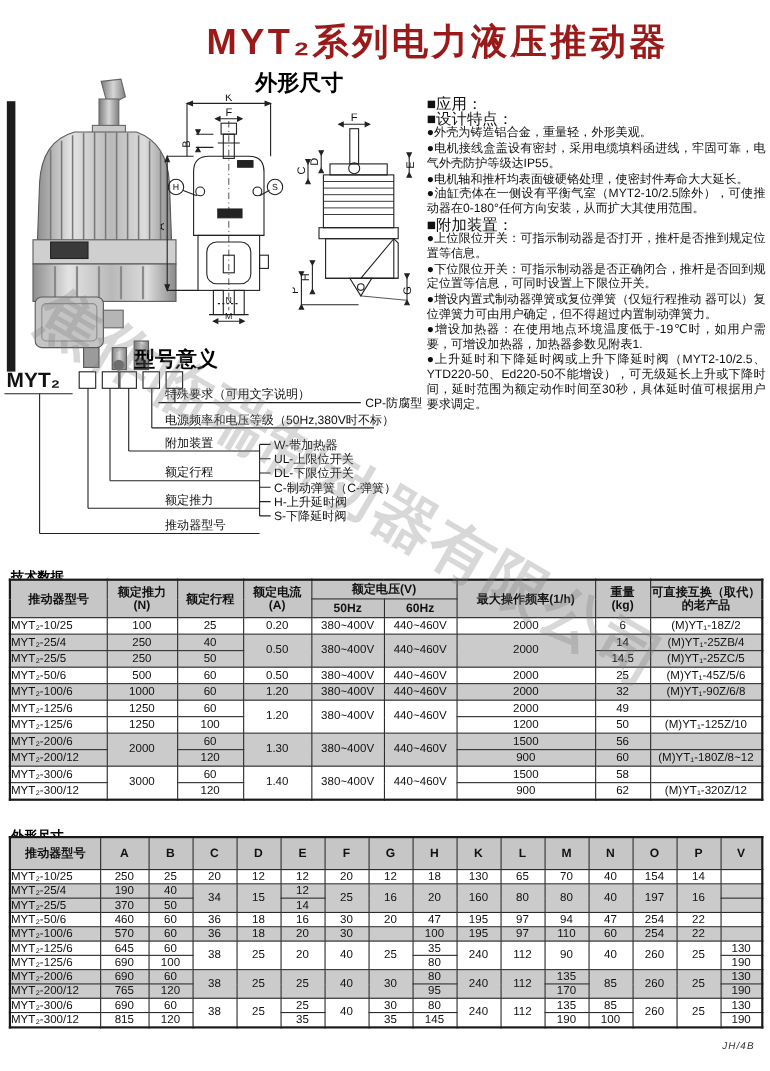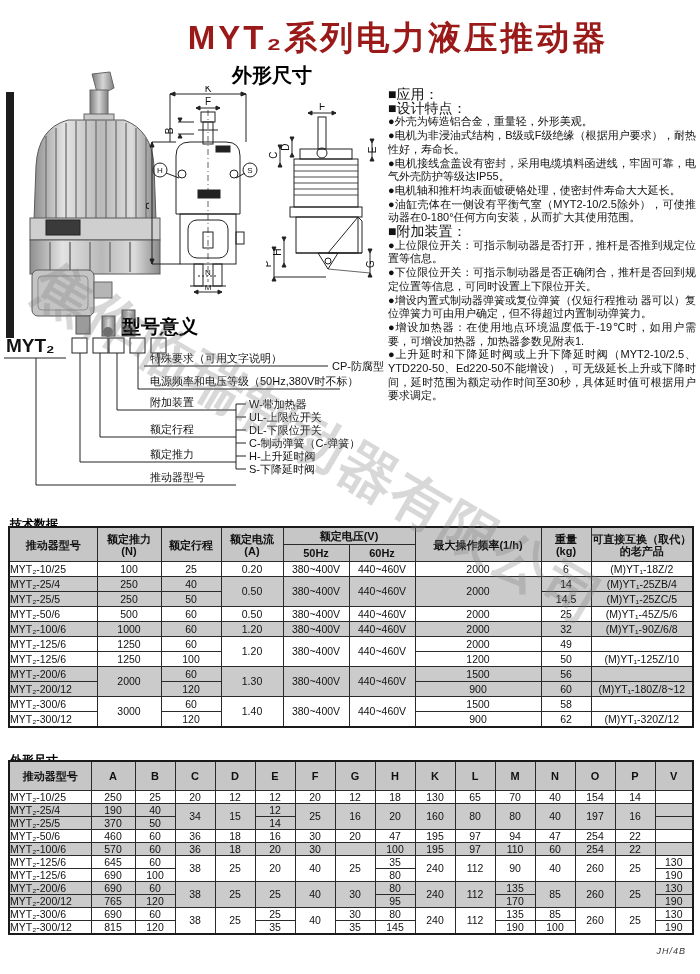--- a/index.html
+++ b/index.html
@@ -218,21 +218,20 @@
     <text x="15" y="149" text-anchor="middle" transform="rotate(-90 15 149)">H</text>
     <text x="5" y="161" text-anchor="middle" transform="rotate(-90 5 161)">P</text>
     <text x="108" y="161" text-anchor="middle" transform="rotate(-90 108 161)">G</text>
   </g>
 </svg>
 
 <div id="right-col" class="abs">
   <p class="blk-title">■应用：</p>
   <p class="blk-title">■设计特点：</p>
   <p>●外壳为铸造铝合金，重量轻，外形美观。</p>
-  <p>●电机为非浸油式结构，B级或F级绝缘（根据用户要求），耐热性好，寿命长。</p>
   <p>●电机接线盒盖设有密封，采用电缆填料函进线，牢固可靠，电气外壳防护等级达IP55。</p>
   <p>●电机轴和推杆均表面镀硬铬处理，使密封件寿命大大延长。</p>
   <p>●油缸壳体在一侧设有平衡气室（MYT2-10/2.5除外），可使推动器在0-180°任何方向安装，从而扩大其使用范围。</p>
   <p class="blk-title">■附加装置：</p>
   <p>●上位限位开关：可指示制动器是否打开，推杆是否推到规定位置等信息。</p>
   <p>●下位限位开关：可指示制动器是否正确闭合，推杆是否回到规定位置等信息，可同时设置上下限位开关。</p>
   <p>●增设内置式制动器弹簧或复位弹簧（仅短行程推动 器可以）复位弹簧力可由用户确定，但不得超过内置制动弹簧力。</p>
   <p>●增设加热器：在使用地点环境温度低于-19℃时，如用户需要，可增设加热器，加热器参数见附表1.</p>
   <p>●上升延时和下降延时阀或上升下降延时阀（MYT2-10/2.5、YTD220-50、Ed220-50不能增设），可无级延长上升或下降时间，延时范围为额定动作时间至30秒，具体延时值可根据用户要求调定。</p>
 </div>

